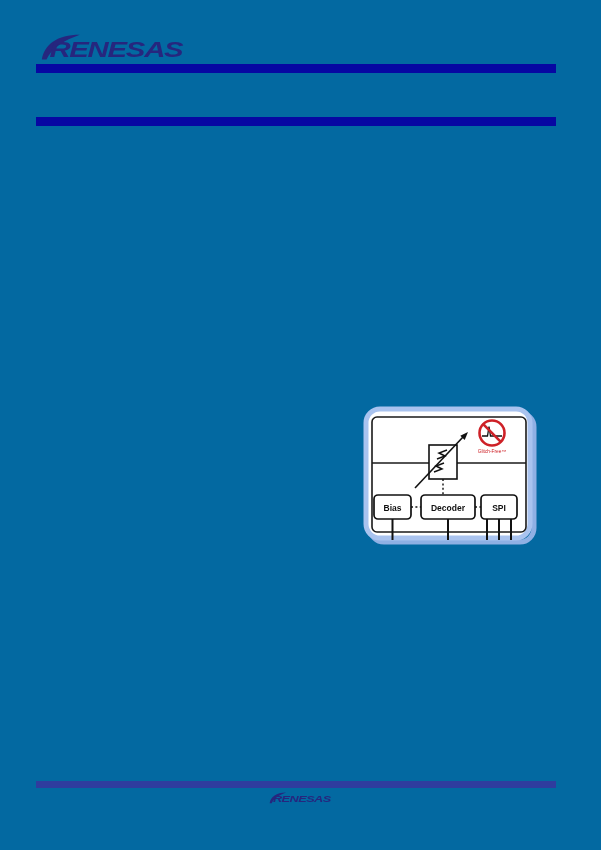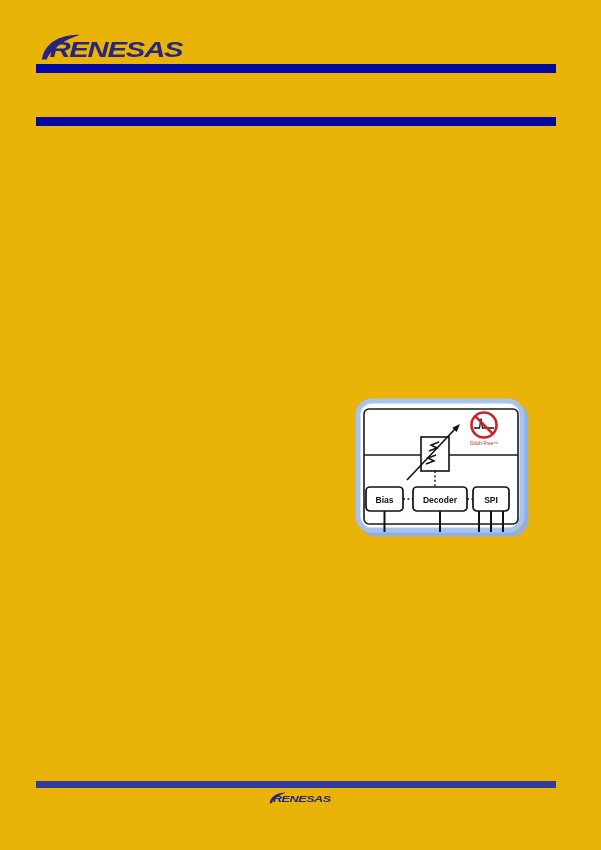--- a/index.html
+++ b/index.html
@@ -1,35 +1,35 @@
 <!DOCTYPE html>
 <html><head>
 <meta charset="utf-8">
 <style>
   html,body{margin:0;padding:0;background:#e8e8e8;}
   .page{
     position:relative;
     width:601px;height:850px;
-    background:#eab308;
+    background:#0369a1;
     overflow:hidden;
     font-family:"Liberation Sans","DejaVu Sans",sans-serif;
     margin:0 auto;
   }
   .rule{position:absolute;left:36px;width:520px;}
   .rule-top{top:64px;height:9px;background:#0707A2;}
   .rule-second{top:117px;height:9px;background:#0707A2;}
   .rule-footer{top:781px;height:7px;background:#2F3C9E;}
   .logo-header{position:absolute;left:38px;top:32px;width:152px;height:31px;}
   .logo-footer{position:absolute;top:791px;left:50%;transform:translateX(-50%);width:66px;height:14px;}
   .logo-svg text{
     font-family:"Liberation Sans","DejaVu Sans",sans-serif;
     font-style:italic;font-weight:bold;
     letter-spacing:-1px;
   }
-  .block-diagram{position:absolute;left:351px;top:394px;margin:4px;}
+  .block-diagram{position:absolute;left:351px;top:394px;margin:12px;}
   .blk-label{
     font-family:"Liberation Sans","DejaVu Sans",sans-serif;
     font-weight:bold;font-size:8.5px;fill:#111;
   }
   .badge-label{
     font-family:"Liberation Sans","DejaVu Sans",sans-serif;
     font-size:4.8px;
   }
 </style>
 </head>

